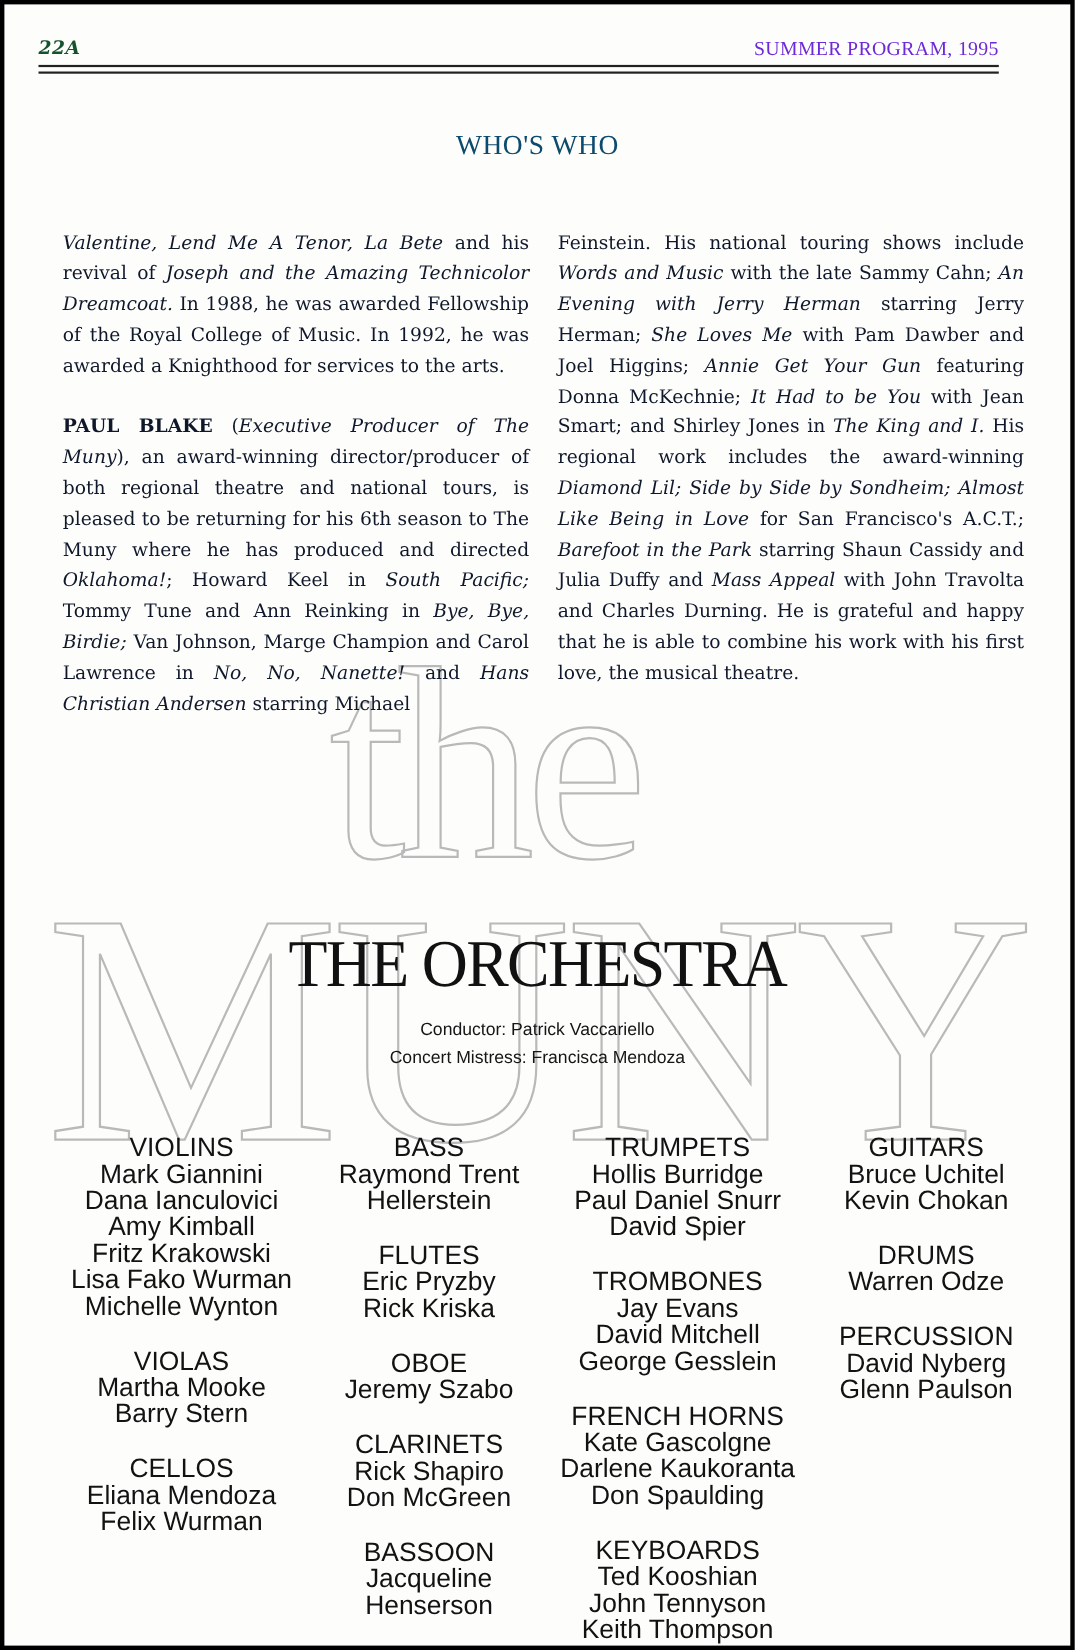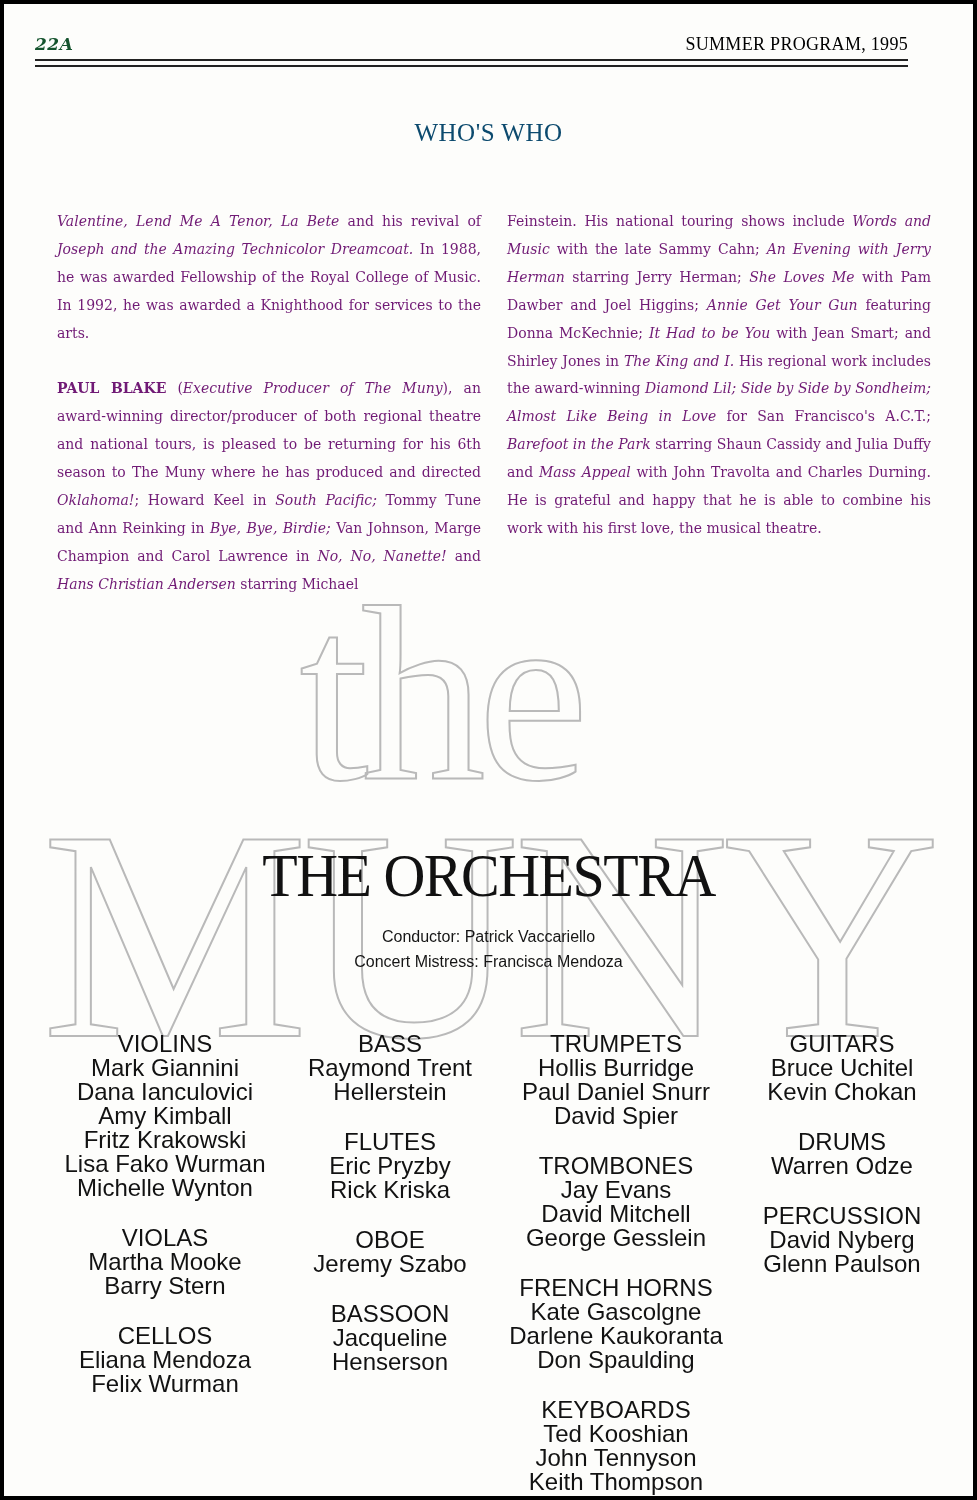--- a/index.html
+++ b/index.html
@@ -1,23 +1,23 @@
 <!DOCTYPE html>
 <html><head>
 <meta charset="utf-8">
 <style>
   html,body{margin:0;padding:0;}
   body{width:977px;height:1500px;background:#000;position:relative;overflow:hidden;}
   .page{position:absolute;left:4px;top:4px;width:969px;height:1492px;background:#fdfdfb;overflow:hidden;}
   .hdr-left{position:absolute;left:31px;top:30px;font-family:"DejaVu Serif",serif;font-style:italic;font-weight:bold;font-size:17px;color:#14532d;letter-spacing:0.5px;}
-  .hdr-right{position:absolute;right:65px;top:30px;font-family:"Liberation Serif",serif;font-size:18px;color:#000000;letter-spacing:0.3px;}
+  .hdr-right{position:absolute;right:65px;top:30px;font-family:"Liberation Serif",serif;font-size:18px;color:#6d28d9;letter-spacing:0.3px;}
   .rule1{position:absolute;left:31px;right:65px;top:55px;height:2px;background:#222;}
   .rule2{position:absolute;left:31px;right:65px;top:61px;height:2px;background:#222;}
   .title{position:absolute;left:0;right:0;top:115px;text-align:center;font-family:"Liberation Serif",serif;font-size:25px;color:#0c4a6e;letter-spacing:0.5px;}
-  .col{position:absolute;top:204px;width:424px;font-family:"DejaVu Serif",serif;font-size:14px;line-height:27.9px;color:#701a75;text-align:justify;text-align-last:justify;}
+  .col{position:absolute;top:204px;width:424px;font-family:"DejaVu Serif",serif;font-size:17px;line-height:27.9px;color:#0f172a;text-align:justify;text-align-last:justify;}
   .col p{margin:0;}
   .col .last{text-align-last:left;}
   .col i{font-style:italic;}
   .col .gap{height:27.9px;}
   .colL{left:53px;}
   .colR{left:503px;}
   .wm{position:absolute;left:0;top:0;width:969px;height:1492px;pointer-events:none;}
   .orch-title{position:absolute;left:0;right:0;top:838px;text-align:center;font-family:"Liberation Serif",serif;font-size:58px;color:#111;letter-spacing:-1.5px;transform:scaleY(1.05);}
   .cond{position:absolute;left:0;right:0;top:920px;text-align:center;font-family:"Liberation Sans",sans-serif;font-size:16px;line-height:25px;color:#151515;}
   .roster{position:absolute;top:1028px;width:240px;text-align:center;font-family:"Liberation Sans",sans-serif;font-size:24px;line-height:24px;color:#121212;}
@@ -90,20 +90,25 @@
       <div class="sec">
         <div>FLUTES</div>
         <div>Eric Pryzby</div>
         <div>Rick Kriska</div>
       </div>
       <div class="sec">
         <div>OBOE</div>
         <div>Jeremy Szabo</div>
       </div>
       <div class="sec">
+        <div>CLARINETS</div>
+        <div>Rick Shapiro</div>
+        <div>Don McGreen</div>
+      </div>
+      <div class="sec">
         <div>BASSOON</div>
         <div>Jacqueline</div>
         <div>Henserson</div>
       </div>
     </div>
   <div class="roster r3">
       <div class="sec">
         <div>TRUMPETS</div>
         <div>Hollis Burridge</div>
         <div>Paul Daniel Snurr</div>

